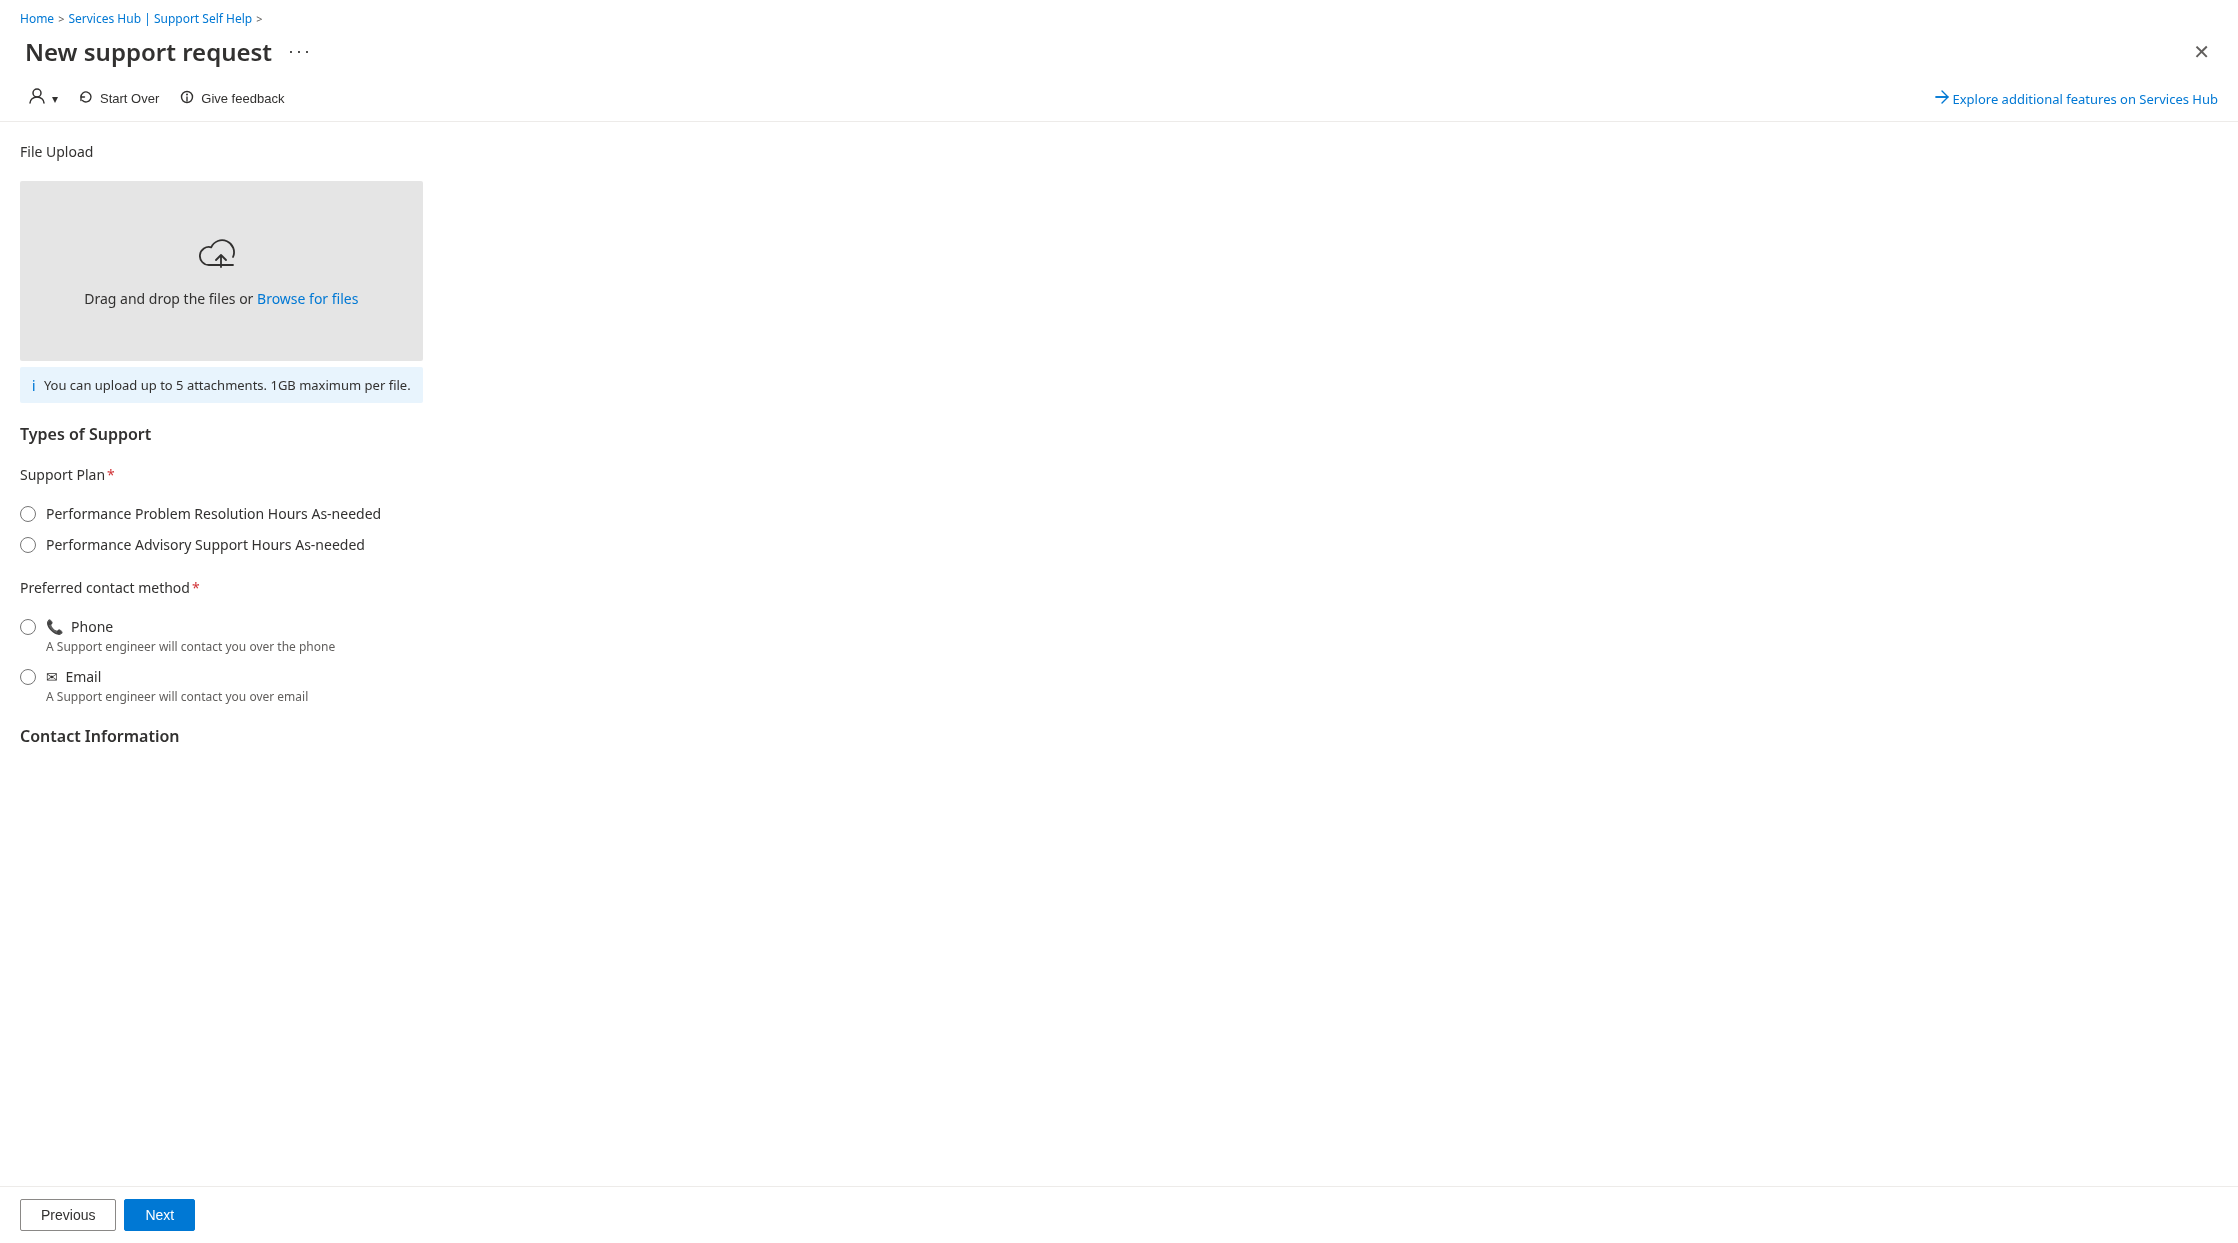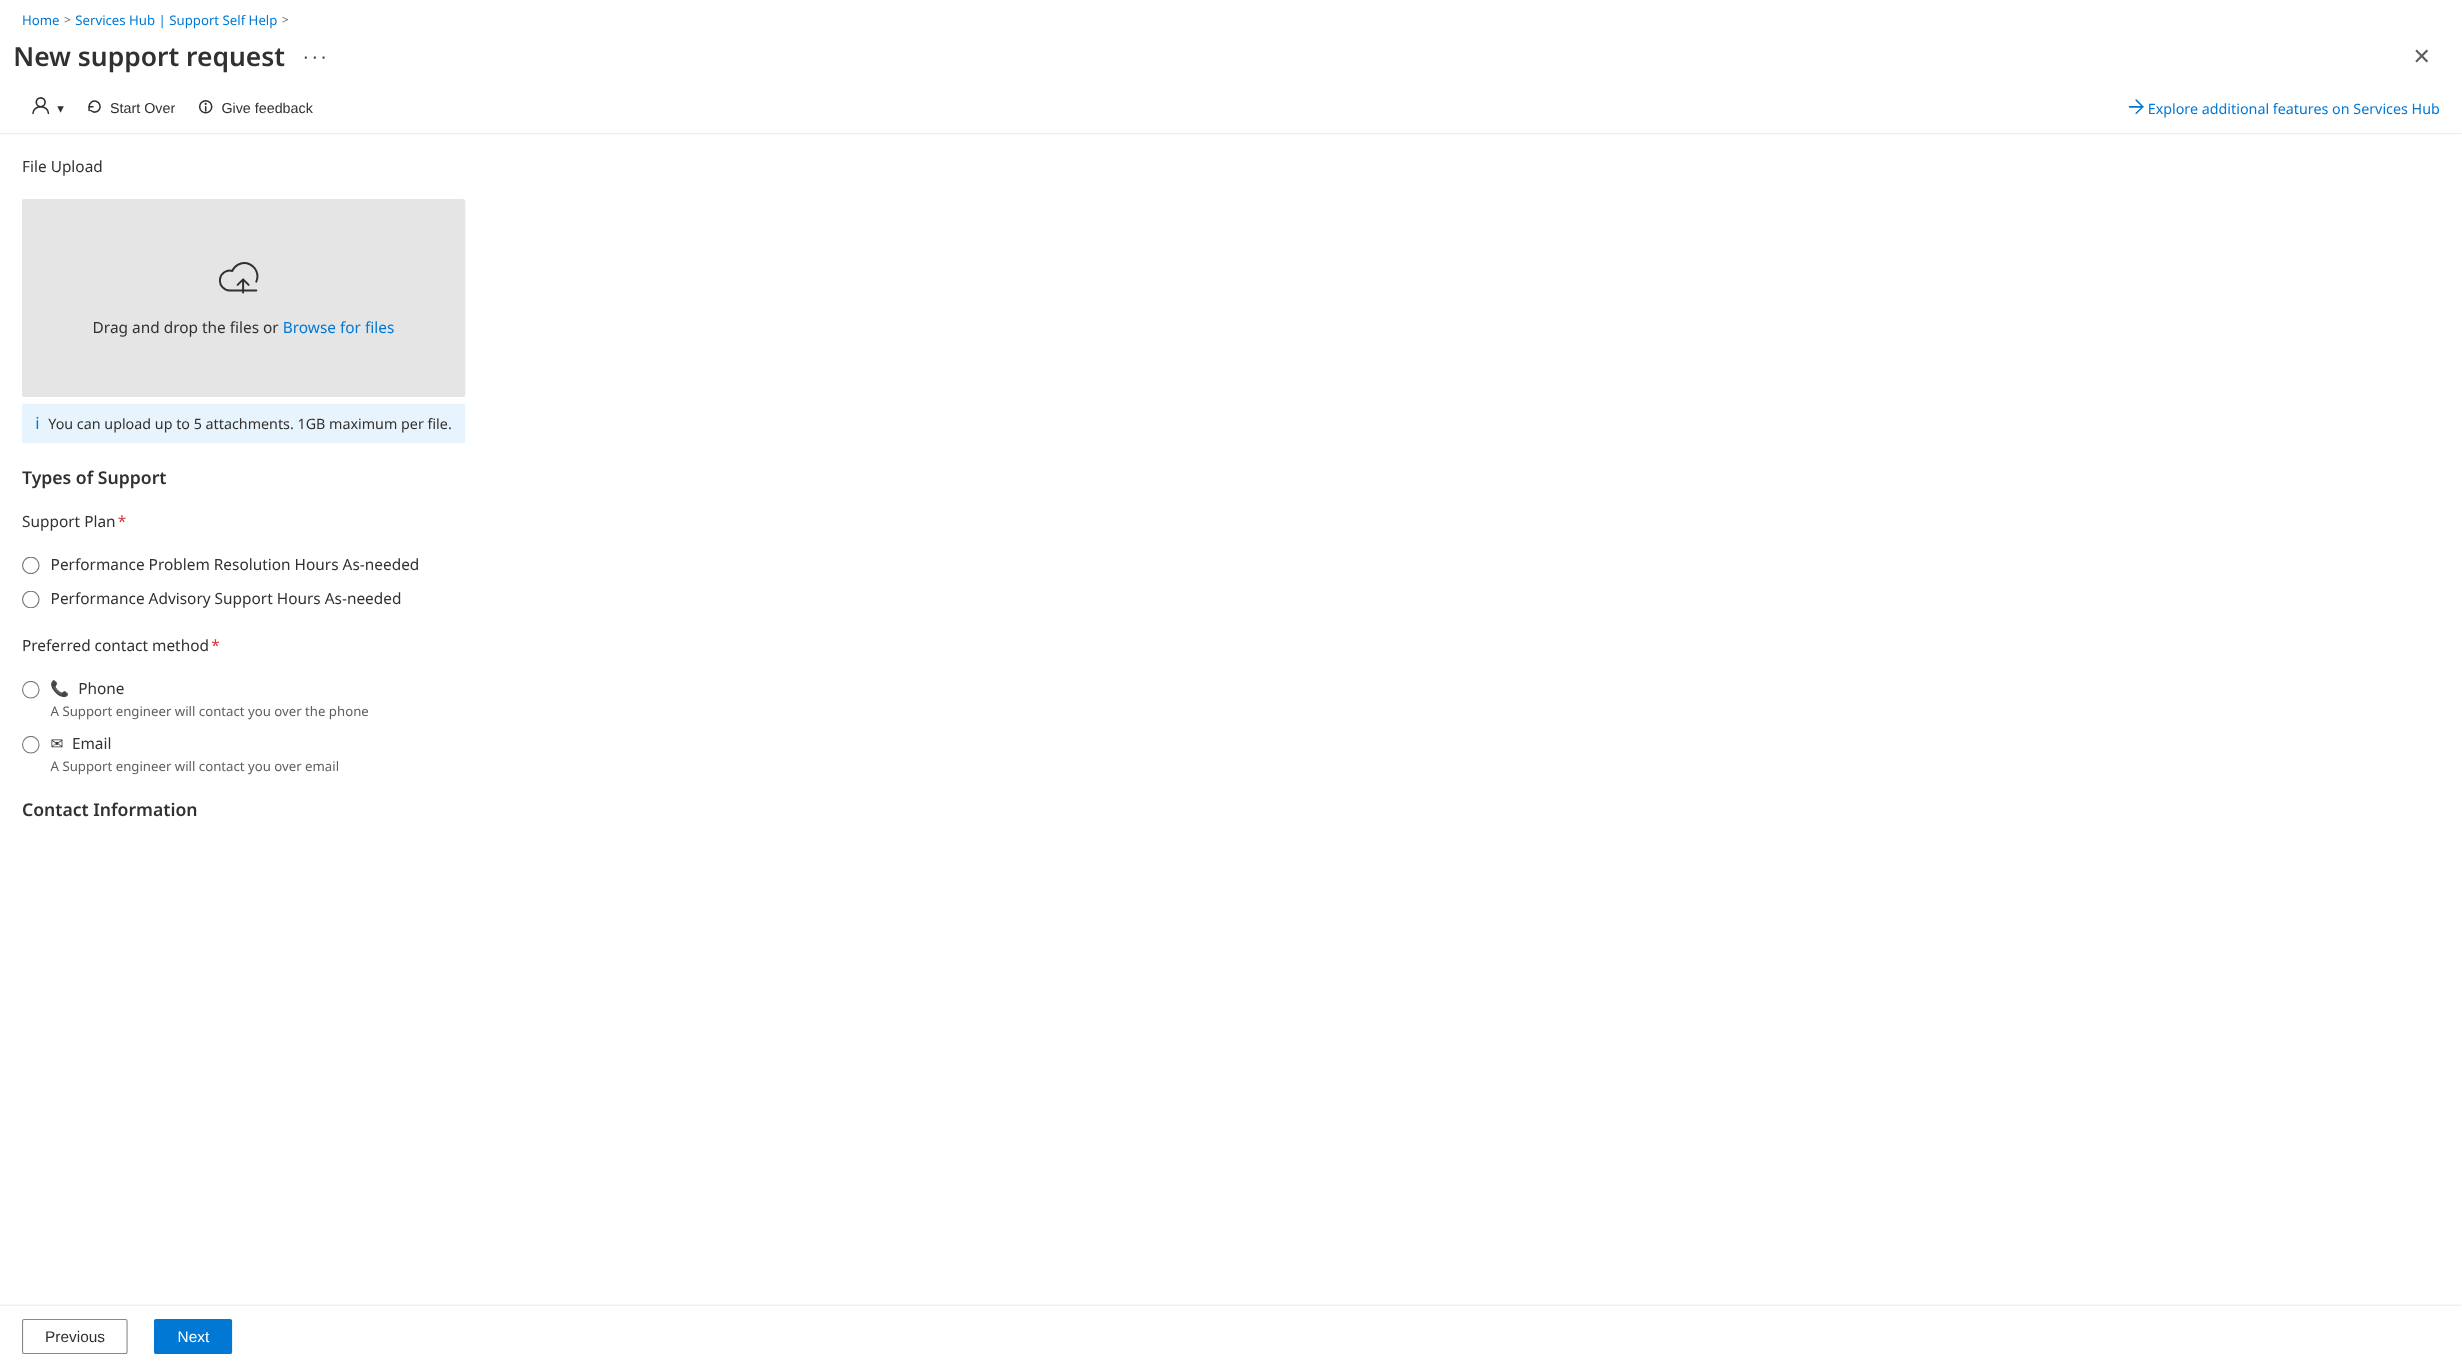--- a/index.html
+++ b/index.html
@@ -29,21 +29,21 @@
     .breadcrumb-sep {
       color: #605e5c;
       font-size: 11px;
     }
 
     
     .page-header {
       display: flex;
       align-items: center;
       justify-content: space-between;
-      padding: 4px 20px 8px 12px;
+      padding: 4px 20px 8px 25px;
     }
     .page-title-row {
       display: flex;
       align-items: center;
       gap: 10px;
     }
     .page-title {
       font-size: 24px;
       font-weight: 600;
       color: #323130;
@@ -223,21 +223,21 @@
       border-radius: 2px;
       filter: blur(4px);
     }
 
     
     .bottom-nav {
       display: flex;
       align-items: center;
       padding: 12px 20px;
       border-top: 1px solid #edebe9;
-      gap: 24px;
+      gap: 8px;
       background: #ffffff;
     }
     .btn-previous {
       background: #ffffff;
       border: 1px solid #8a8886;
       color: #323130;
       padding: 7px 20px;
       font-size: 14px;
       cursor: pointer;
       border-radius: 2px;

